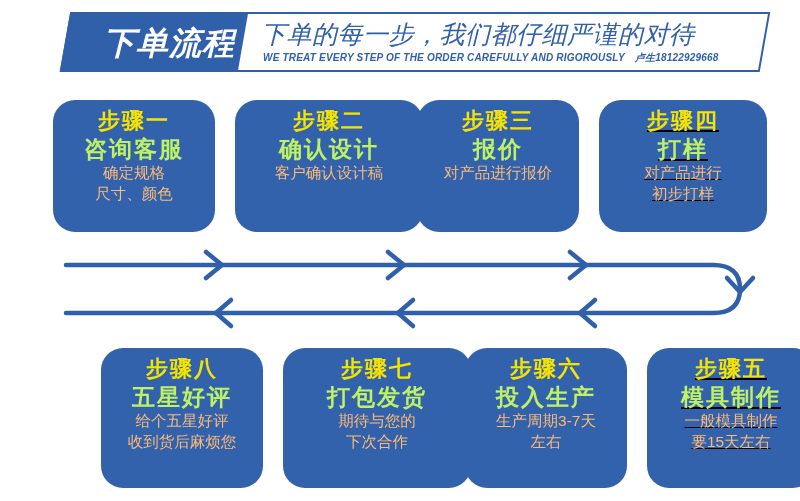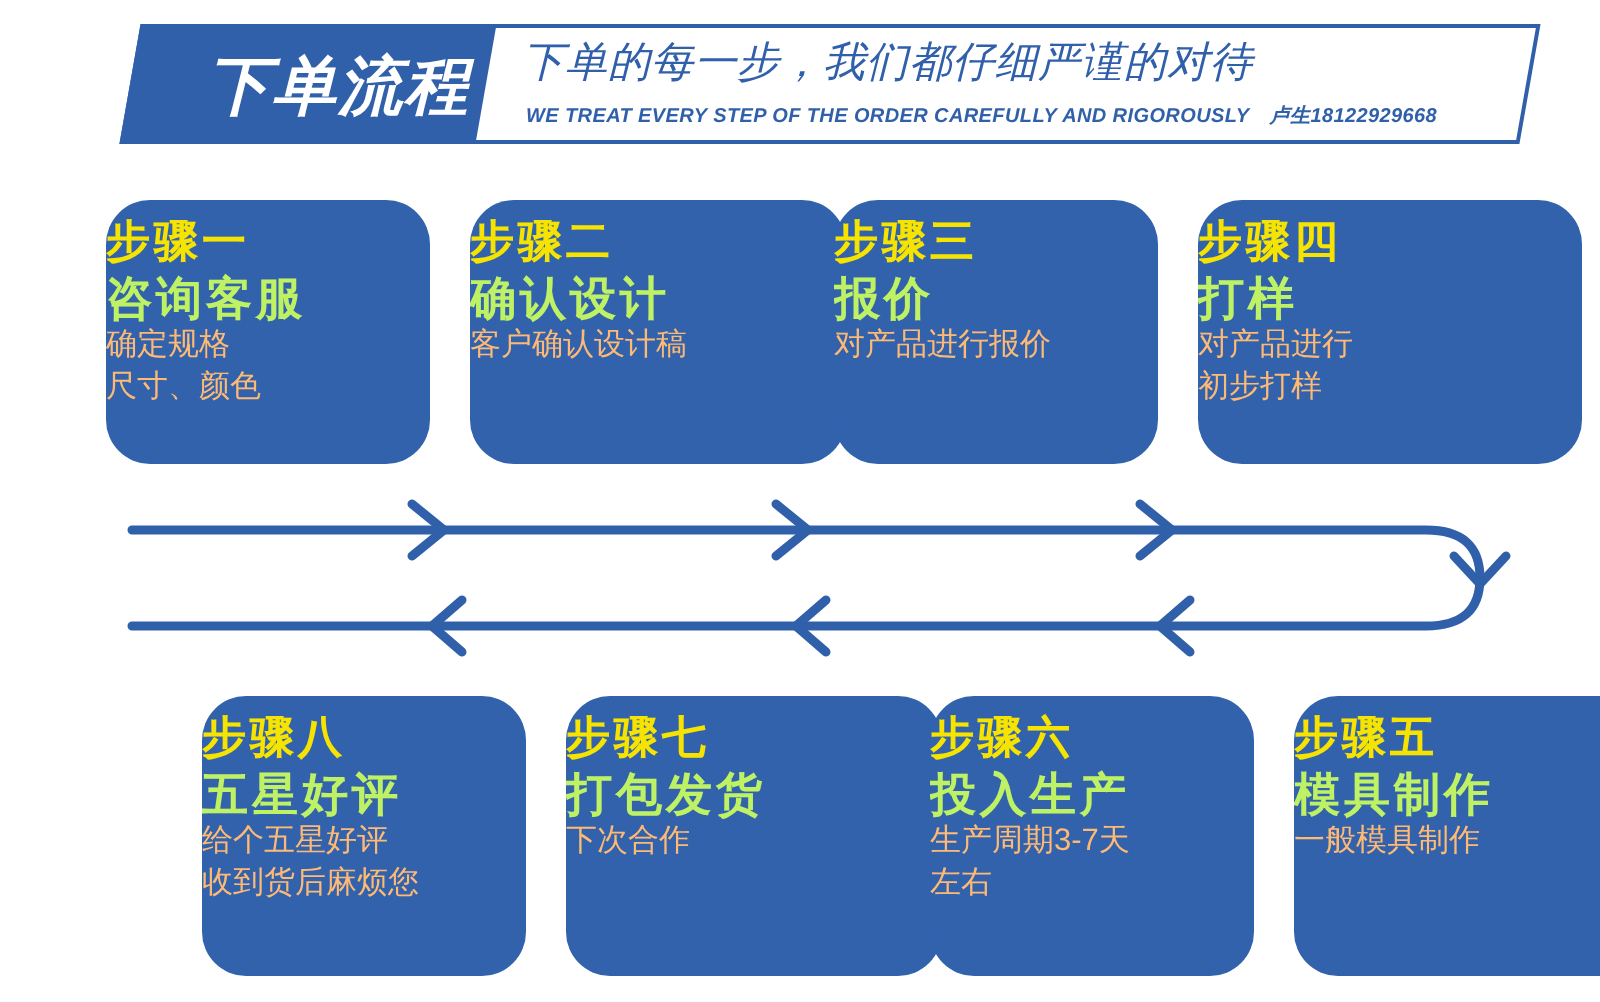--- a/index.html
+++ b/index.html
@@ -56,21 +56,21 @@
     letter-spacing: 1px;
     line-height: 1;
     white-space: nowrap;
   }
   .banner-sub {
     position: absolute;
     left: 196px;
     top: 7px;
     width: 500px;
     color: #3160AB;
-    font-size: 21px;
+    font-size: 25px;
     font-style: italic;
     font-weight: normal;
     line-height: 1.25;
     white-space: nowrap;
     letter-spacing: 0.5px;
   }
   .banner-en {
     position: absolute;
     left: 198px;
     top: 39px;
@@ -86,32 +86,32 @@
   }
 
   
   .step-box {
     position: absolute;
     background: #3362AD;
     border-radius: 22px;
     box-sizing: border-box;
     display: flex;
     flex-direction: column;
-    align-items: flex-start;
+    align-items: center;
     justify-content: flex-start;
     padding-top: 8px;
     overflow: hidden;
   }
   .step-box.row-top  { top: 100px; height: 132px; }
   .step-box.row-bot  { top: 348px; height: 140px; margin-left: 48px; }
 
   .col-1 { left: 53px;  width: 162px; }
   .col-2 { left: 235px; width: 188px; }
   .col-3 { left: 417px; width: 162px; }
-  .col-4 { left: 599px; width: 192px; }
+  .col-4 { left: 599px; width: 168px; text-decoration: underline; }
 
   .step-num {
     color: #F6E400;
     font-size: 22px;
     font-weight: bold;
     line-height: 1.18;
     letter-spacing: 2px;
     white-space: nowrap;
   }
   .step-title {
@@ -199,27 +199,29 @@
 <div class="step-box row-bot col-1">
   <div class="step-num">步骤八</div>
   <div class="step-title">五星好评</div>
   <div class="step-desc">给个五星好评</div>
   <div class="step-desc">收到货后麻烦您</div>
 </div>
 
 <div class="step-box row-bot col-2">
   <div class="step-num">步骤七</div>
   <div class="step-title">打包发货</div>
+  <div class="step-desc">期待与您的</div>
   <div class="step-desc">下次合作</div>
 </div>
 
 <div class="step-box row-bot col-3">
   <div class="step-num">步骤六</div>
   <div class="step-title">投入生产</div>
   <div class="step-desc">生产周期3-7天</div>
   <div class="step-desc">左右</div>
 </div>
 
 <div class="step-box row-bot col-4">
   <div class="step-num">步骤五</div>
   <div class="step-title">模具制作</div>
   <div class="step-desc">一般模具制作</div>
+  <div class="step-desc">要15天左右</div>
 </div>
 
 </body></html>

